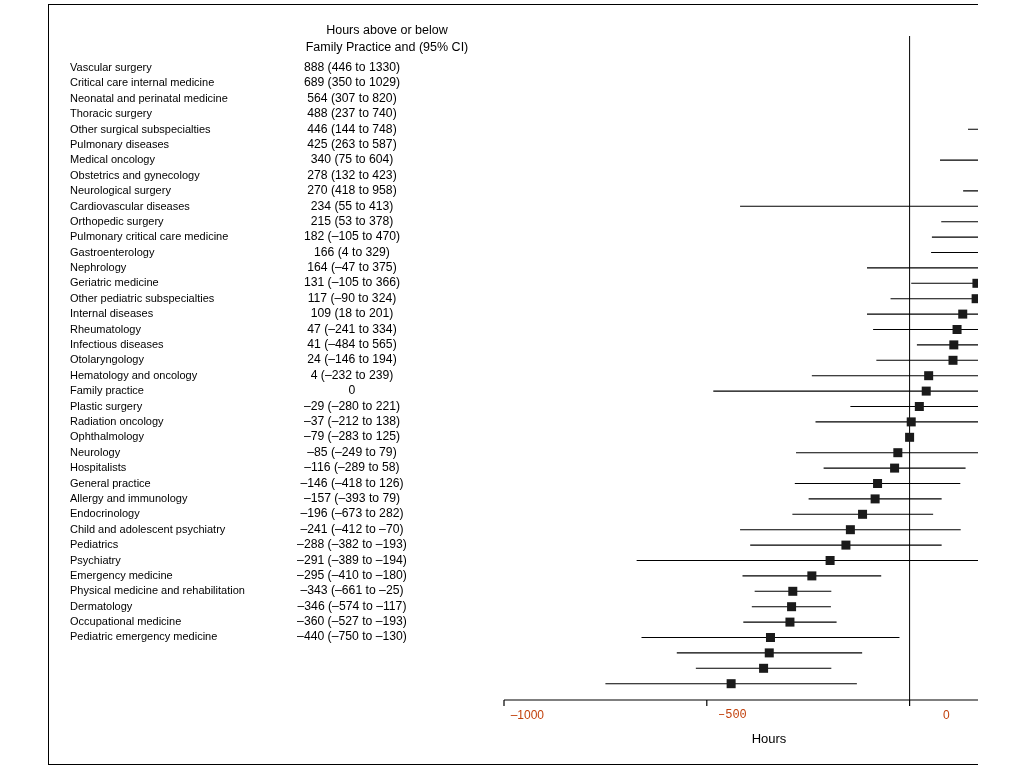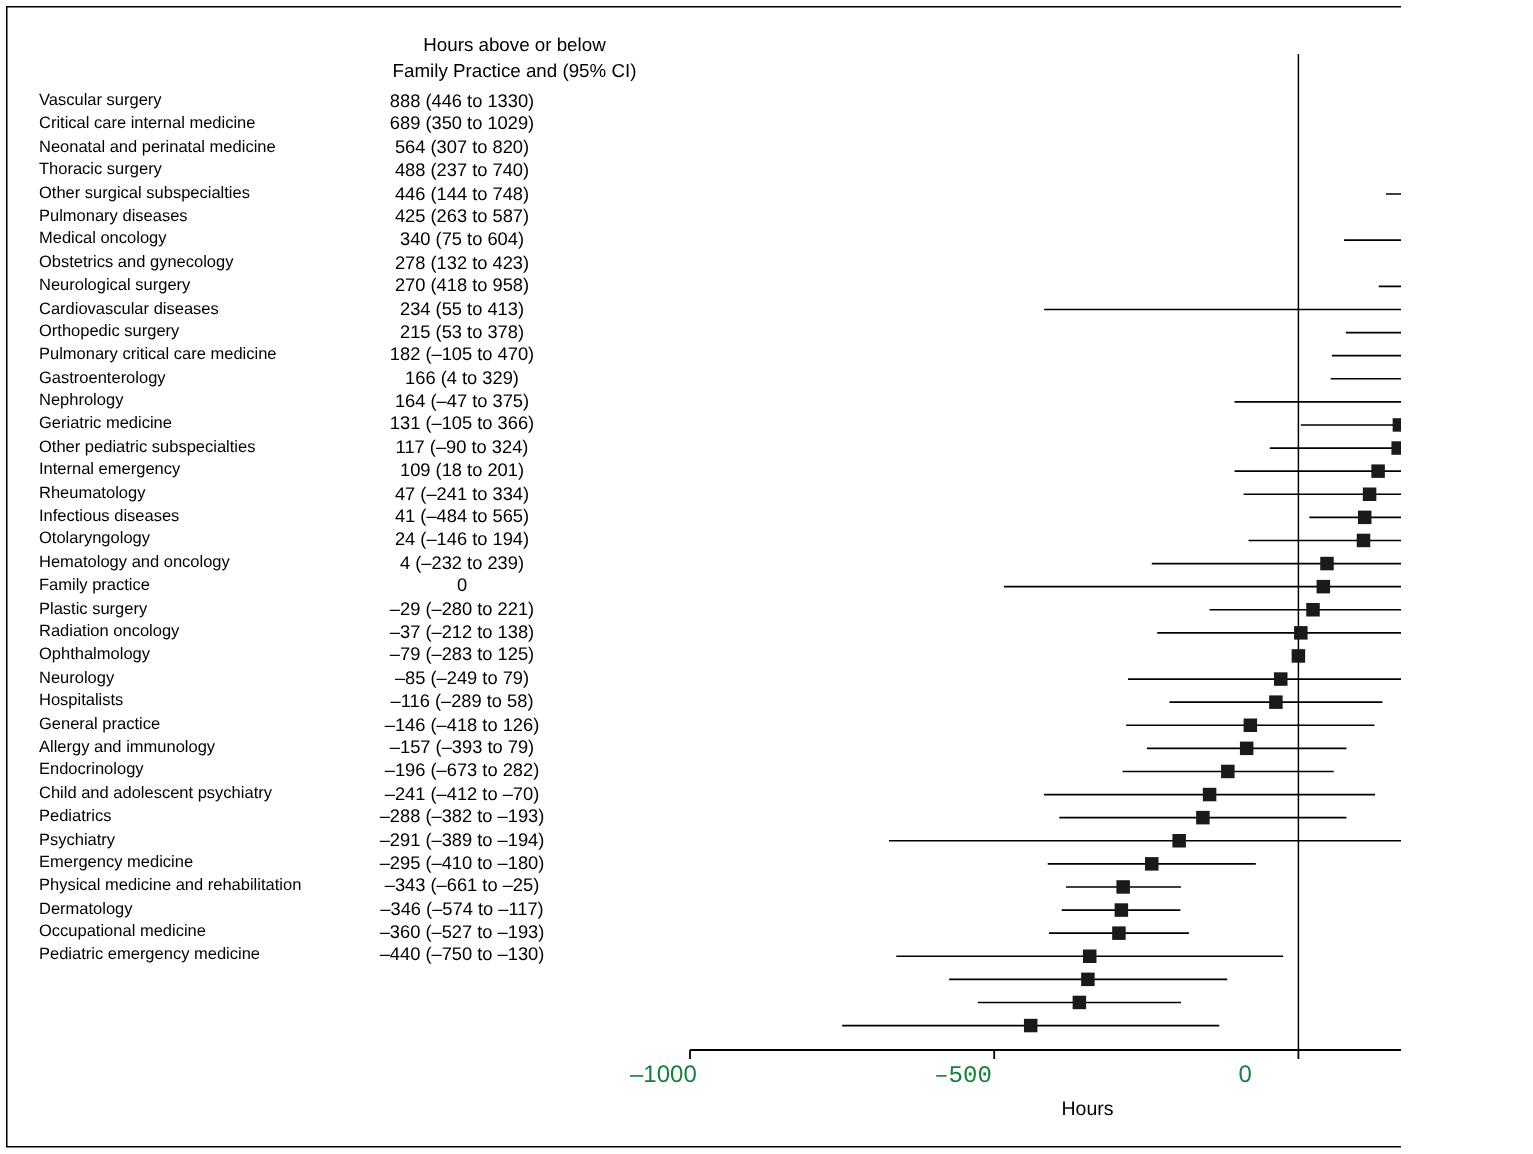--- a/index.html
+++ b/index.html
@@ -10,20 +10,21 @@
   body {
     font-family: "Liberation Sans", sans-serif;
     color: #000000;
   }
   #page {
     position: relative;
     width: 934px;
     height: 769px;
     background: #ffffff;
     overflow: hidden;
+    margin-left: 44px;
   }
   #frame {
     position: absolute;
     left: 4px;
     top: 4px;
     width: 1014px;
     height: 761px;
     border: 1px solid #000000;
     box-sizing: border-box;
   }
@@ -87,24 +88,24 @@
     top: 731px;
     left: 430px;
     width: 590px;
     text-align: center;
     font-size: 13px;
     color: #000;
   }
   .tick-label {
     position: absolute;
     top: 708px;
-    font-size: 16px;
-    text-align: left;
+    font-size: 12px;
+    text-align: right;
     width: 80px;
-    color: #15803d;
+    color: #c2410c;
   }
 </style>
 </head>
 <body>
 
 <div id="page">
   <div id="frame"></div>
 
   <div id="col-header">
     <div>Hours above or below</div>
@@ -170,21 +171,21 @@
       </div>
       <div class="row">
         <div class="label">Geriatric medicine</div>
         <div class="estimate">131 (–105 to 366)</div>
       </div>
       <div class="row">
         <div class="label">Other pediatric subspecialties</div>
         <div class="estimate">117 (–90 to 324)</div>
       </div>
       <div class="row">
-        <div class="label">Internal emergency</div>
+        <div class="label">Internal diseases</div>
         <div class="estimate">109 (18 to 201)</div>
       </div>
       <div class="row">
         <div class="label">Rheumatology</div>
         <div class="estimate">47 (–241 to 334)</div>
       </div>
       <div class="row">
         <div class="label">Infectious diseases</div>
         <div class="estimate">41 (–484 to 565)</div>
       </div>

